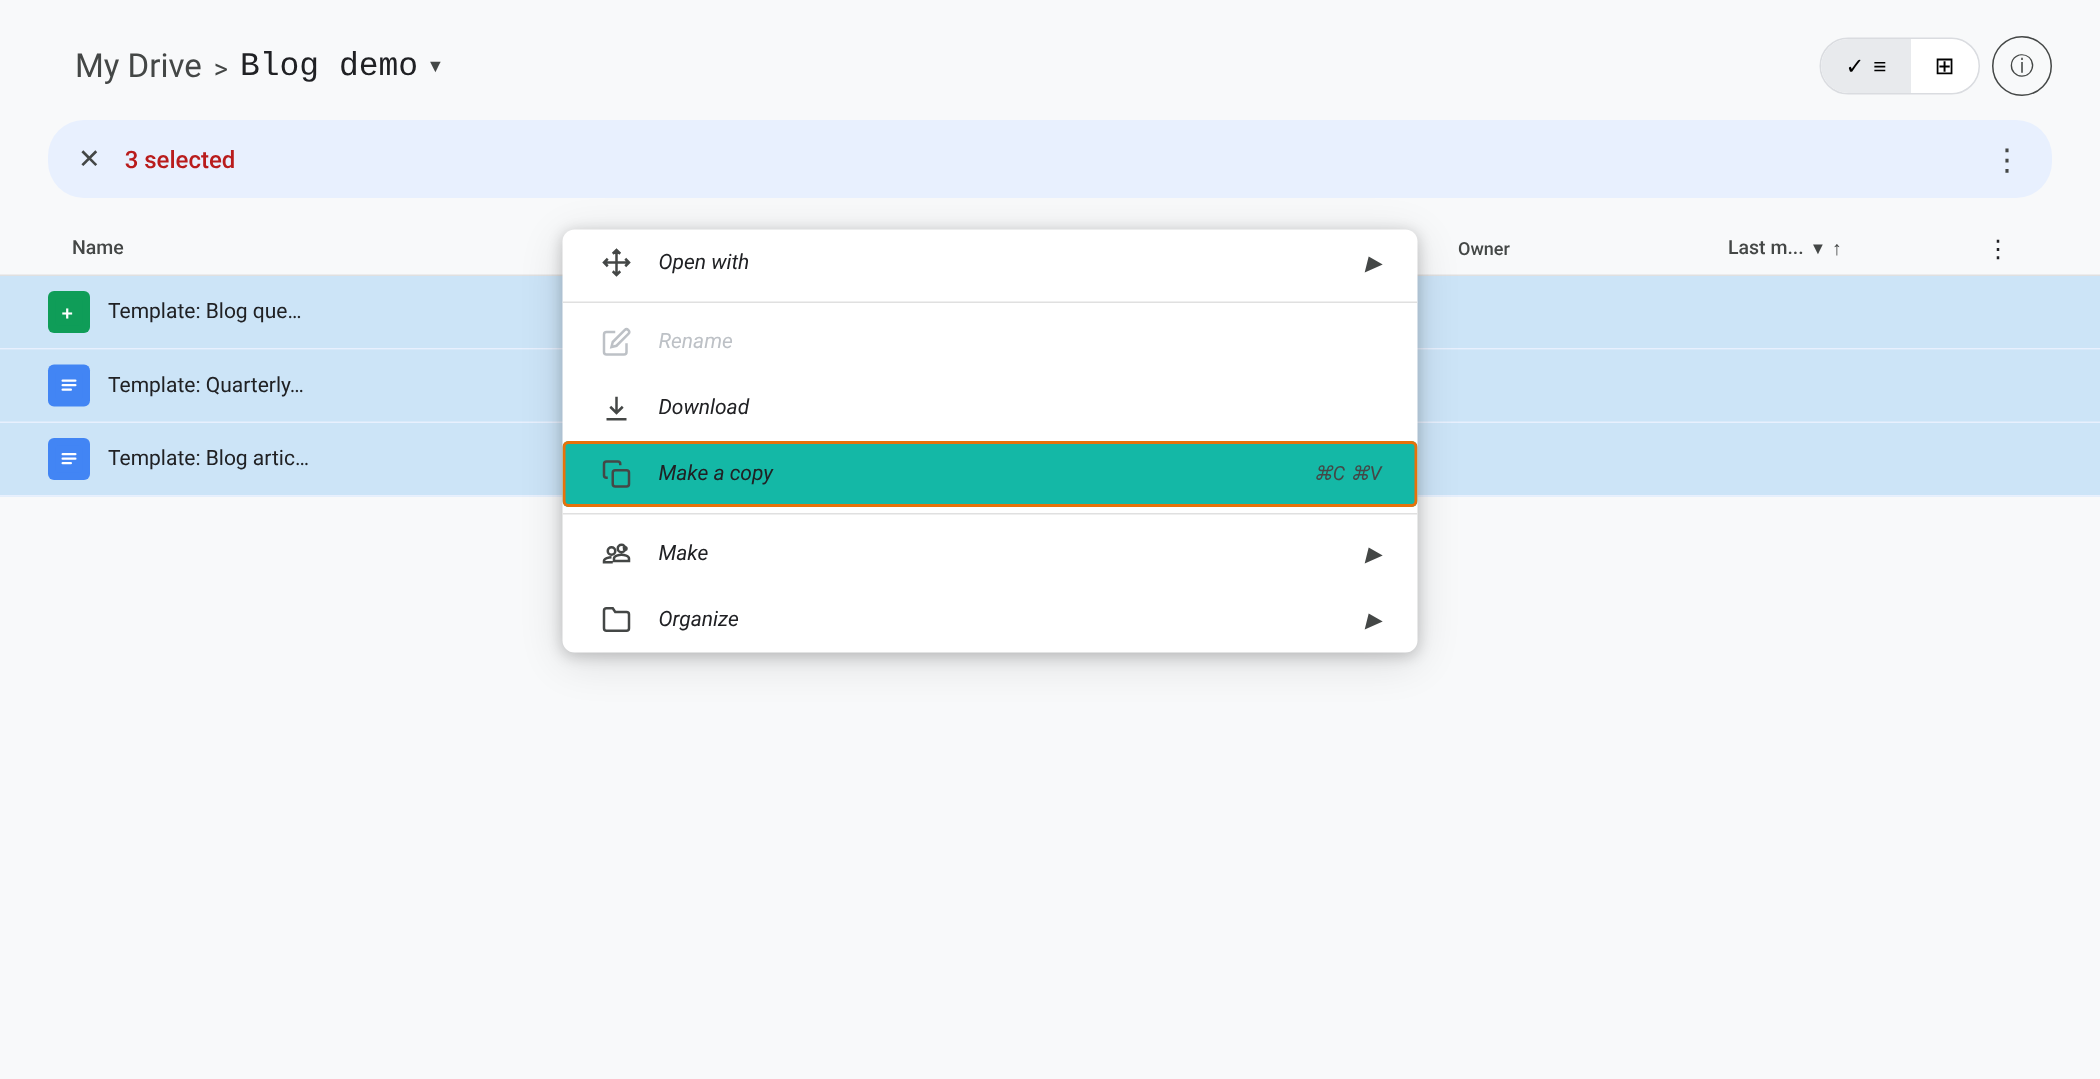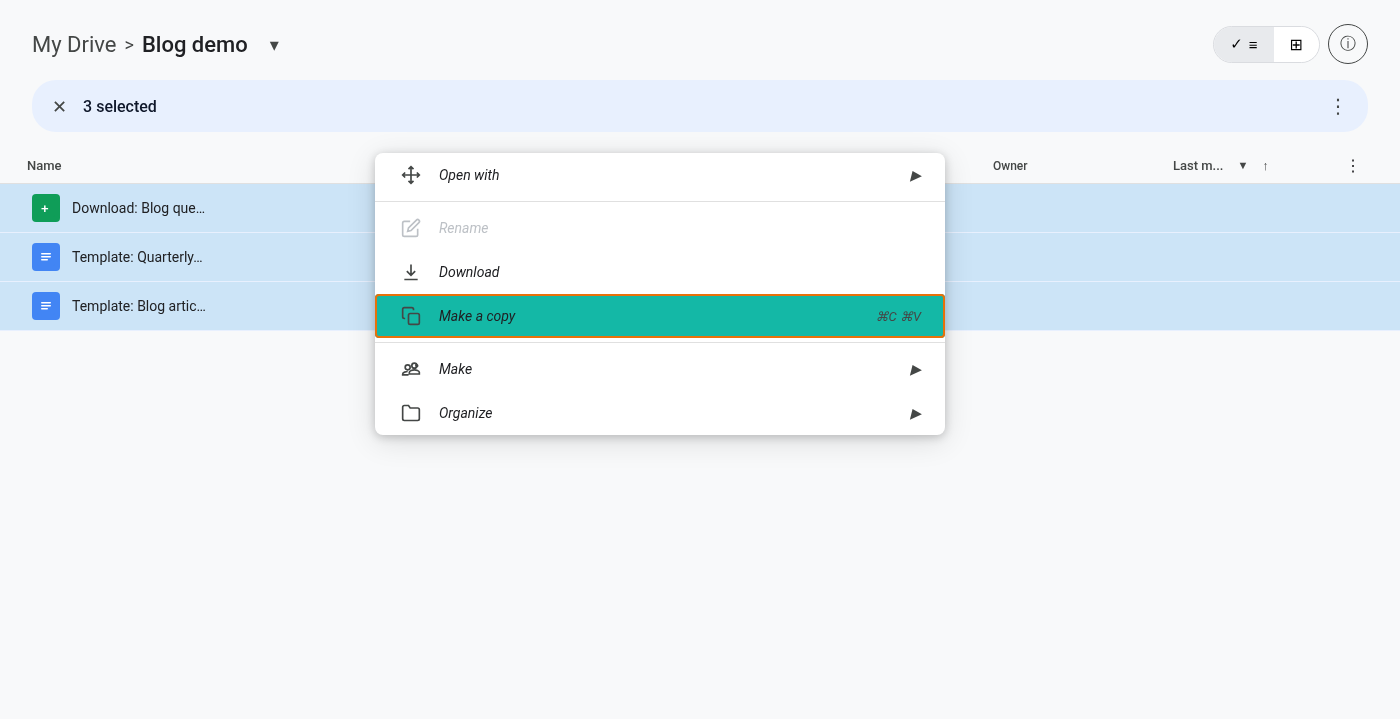--- a/index.html
+++ b/index.html
@@ -16,44 +16,46 @@
     .header {
       display: flex;
       align-items: center;
       justify-content: space-between;
       padding: 24px 32px 16px 32px;
       background: #f8f9fa;
     }
 
     .breadcrumb {
       display: flex;
-      align-items: center;
+      align-items: flex-end;
       gap: 8px;
+      margin-left: 18px;
     }
 
     .breadcrumb-my-drive {
       font-size: 22px;
       font-weight: 400;
       color: #444746;
       cursor: pointer;
     }
 
     .breadcrumb-separator {
       font-size: 18px;
       color: #444746;
     }
 
     .breadcrumb-current {
       display: flex;
       align-items: center;
-      gap: 22px;
+      gap: 6px;
       font-size: 22px;
       font-weight: 500;
       color: #202124;
       cursor: pointer;
+      font-family: Liberation Mono, monospace;
     }
 
     .breadcrumb-chevron {
       font-size: 18px;
       color: #444746;
     }
 
     .header-actions {
       display: flex;
       align-items: center;
@@ -114,35 +116,35 @@
 
     .selection-close {
       cursor: pointer;
       font-size: 18px;
       color: #444746;
     }
 
     .selection-count {
       font-size: 16px;
       font-weight: 500;
-      color: #0f172a;
+      color: #b91c1c;
       flex: 1;
     }
 
     .selection-more {
       font-size: 20px;
       color: #444746;
       cursor: pointer;
     }
 
     
     .table-header {
       display: flex;
       align-items: center;
-      padding: 8px 27px;
+      padding: 8px 48px;
       border-bottom: 1px solid #e0e0e0;
       margin-bottom: 0;
     }
 
     .col-name {
       flex: 1;
       font-size: 13px;
       font-weight: 500;
       color: #444746;
     }
@@ -154,21 +156,21 @@
       color: #444746;
     }
 
     .col-modified {
       width: 160px;
       font-size: 13px;
       font-weight: 500;
       color: #444746;
       display: flex;
       align-items: center;
-      gap: 14px;
+      gap: 4px;
     }
 
     .col-more {
       width: 40px;
       text-align: center;
     }
 
     
     .file-row {
       display: flex;
@@ -354,21 +356,21 @@
 
 <div style="position:relative;">
 
   <div class="file-row">
     <div class="file-icon file-icon-sheets">
       <svg width="18" height="18" viewBox="0 0 18 18" fill="none">
           <rect width="18" height="18" rx="2" fill="#0f9d58"></rect>
           <text x="4" y="14" fill="white" font-size="13" font-weight="bold" font-family="sans-serif">+</text>
         </svg>
     </div>
-    <span class="file-name">Download: Blog que…</span>
+    <span class="file-name">Template: Blog que…</span>
     <div class="file-owner"></div>
     <div class="file-modified">10:23 AM</div>
     <div class="file-more">⋮</div>
   </div>
 
   <div class="file-row" style="position:relative;">
     <div class="file-icon file-icon-docs">
       <svg width="18" height="18" viewBox="0 0 18 18" fill="none">
           <rect width="18" height="18" rx="2" fill="#4285f4"></rect>
           <rect x="4" y="5" width="10" height="1.5" rx="0.75" fill="white"></rect>

